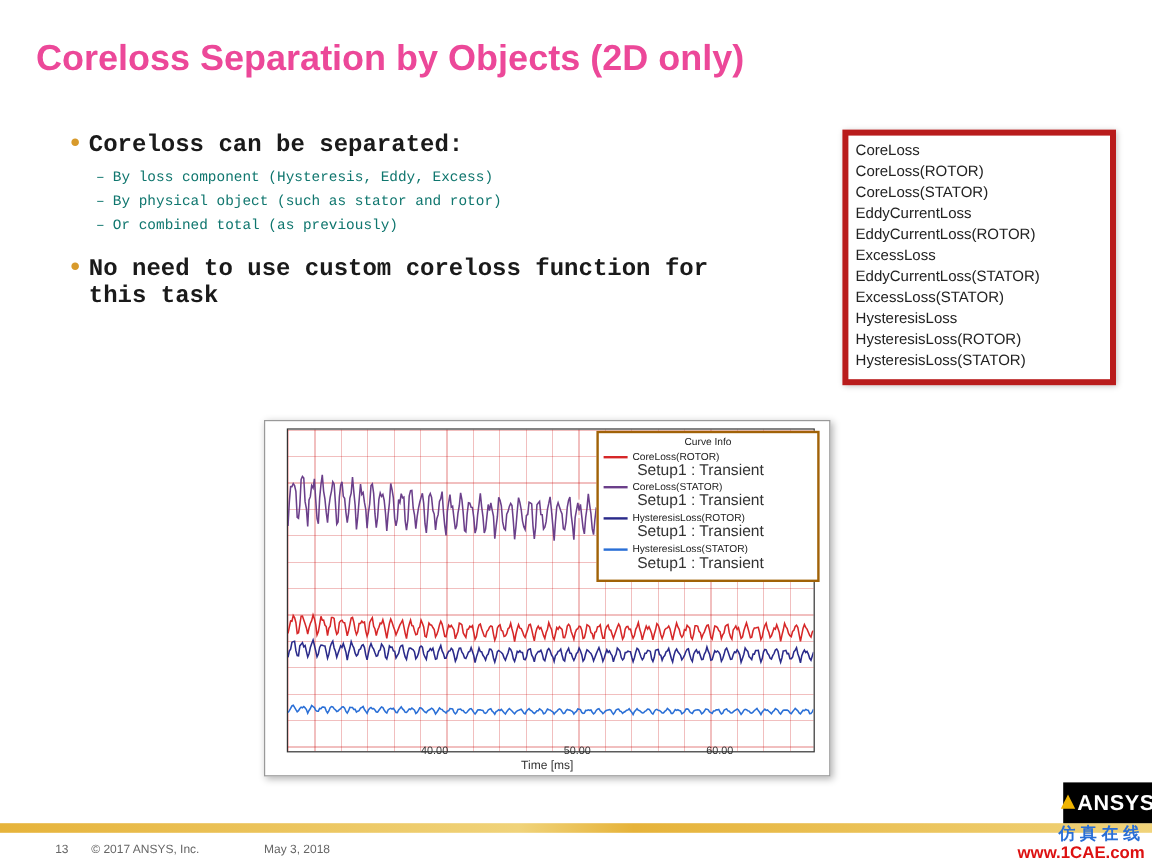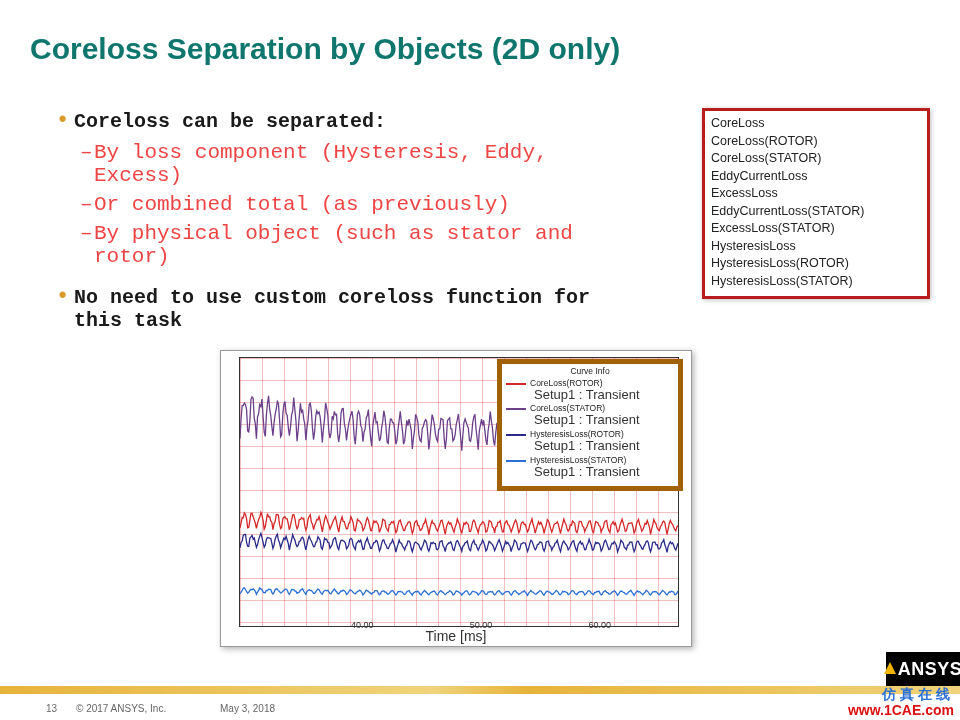--- a/index.html
+++ b/index.html
@@ -17,21 +17,21 @@
     width: 960px;
     height: 720px;
     box-sizing: border-box;
   }
   .title {
     position: absolute;
     left: 30px;
     top: 32px;
     font-size: 30px;
     font-weight: 700;
-    color: #0f766e;
+    color: #ec4899;
   }
   .body {
     position: absolute;
     left: 56px;
     top: 110px;
     width: 570px;
     font-family: Liberation Mono, monospace;
   }
   .bullet1 {
     font-size: 20px;
@@ -44,38 +44,38 @@
   .bullet1::before {
     content: "•";
     position: absolute;
     left: 0;
     top: 0;
     color: #d89a2b;
     font-size: 22px;
     line-height: 1;
   }
   .sub {
-    font-size: 21px;
-    color: #ef4444;
+    font-size: 12px;
+    color: #0f766e;
     margin: 0 0 6px 24px;
     position: relative;
     padding-left: 14px;
   }
   .sub::before {
     content: "–";
     position: absolute;
     left: 0;
     top: 0;
   }
   .listbox {
     position: absolute;
     right: 30px;
     top: 108px;
     width: 228px;
-    border: 3px solid #b91c1c;
+    border: 5px solid #b91c1c;
     background: #ffffff;
     box-shadow: 1px 1px 5px rgba(0,0,0,0.25);
     font-size: 12.5px;
     line-height: 1.4;
     padding: 4px 6px 6px 6px;
     box-sizing: border-box;
   }
   .listbox div { white-space: nowrap; }
 
   
@@ -101,40 +101,40 @@
       repeating-linear-gradient(to bottom, rgba(200,0,0,0.25) 0 1px, transparent 1px 22px);
     border: 1px solid #333;
     box-sizing: border-box;
     overflow: hidden;
   }
   .xlabel {
     position: absolute;
     left: 0; right: 0;
     bottom: 2px;
     text-align: center;
-    font-size: 14px;
+    font-size: 10px;
     color: #333;
   }
   .xticks {
     position: absolute;
     left: 18px;
     bottom: 14px;
     width: 440px;
     height: 12px;
     font-size: 9px;
     color: #333;
   }
   .xticks span { position: absolute; transform: translateX(-50%); }
 
   .legend {
     position: absolute;
     right: 8px;
     top: 8px;
     width: 186px;
-    border: 5px solid #a16207;
+    border: 2px solid #a16207;
     background: #fff;
     font-size: 8.5px;
     line-height: 1.15;
     padding: 3px 4px 4px 4px;
     box-sizing: border-box;
   }
   .legend .hdr {
     text-align: center;
     font-weight: 400;
     margin-bottom: 2px;
@@ -233,30 +233,31 @@
 </head>
 <body>
 
 <div class="slide">
 
   <div class="title">Coreloss Separation by Objects (2D only)</div>
 
   <div class="body">
     <p class="bullet1">Coreloss can be separated:</p>
     <p class="sub">By loss component (Hysteresis, Eddy, Excess)</p>
+    <p class="sub">By physical object (such as stator and rotor)</p>
     <p class="sub">Or combined total (as previously)</p>
-    <p class="sub">By physical object (such as stator and rotor)</p>
     <p class="bullet1" style="margin-top:18px;">No need to use custom coreloss function for this task</p>
   </div>
 
   <div class="listbox">
     <div>CoreLoss</div>
     <div>CoreLoss(ROTOR)</div>
     <div>CoreLoss(STATOR)</div>
     <div>EddyCurrentLoss</div>
+    <div>EddyCurrentLoss(ROTOR)</div>
     <div>ExcessLoss</div>
     <div>EddyCurrentLoss(STATOR)</div>
     <div>ExcessLoss(STATOR)</div>
     <div>HysteresisLoss</div>
     <div>HysteresisLoss(ROTOR)</div>
     <div>HysteresisLoss(STATOR)</div>
   </div>
 
   <div class="chart">
     <div class="plot">

